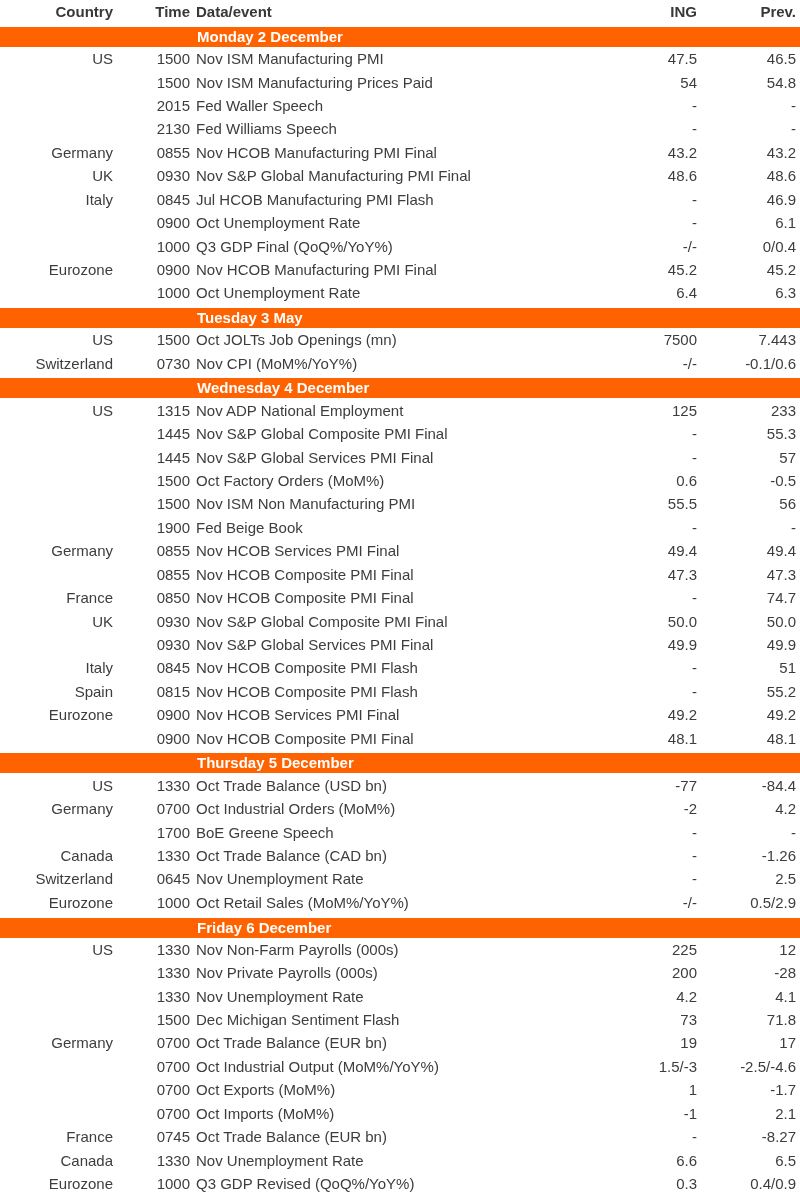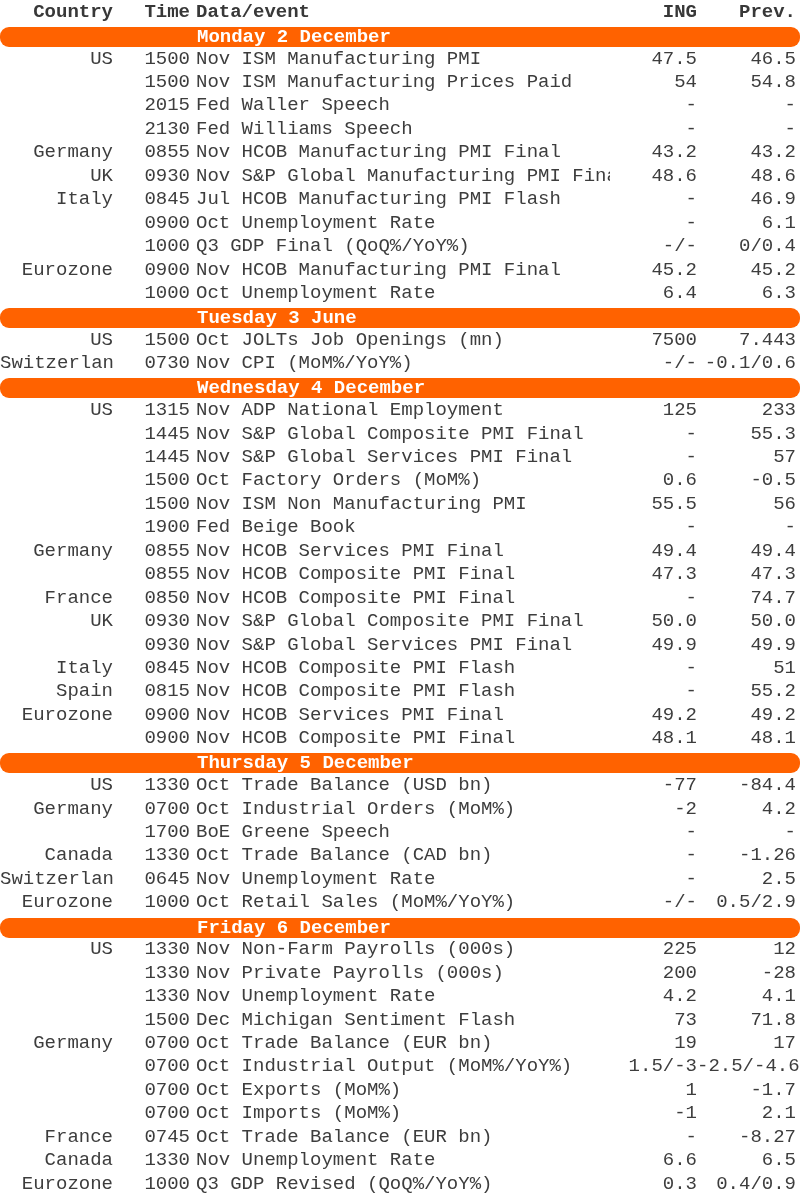--- a/index.html
+++ b/index.html
@@ -8,22 +8,22 @@
     height: 1196px;
     background: #ffffff;
     overflow: hidden;
     position: relative;
   }
   table.calendar {
     width: 800px;
     height: 1196px;
     border-collapse: collapse;
     table-layout: fixed;
-    font-family: Liberation Mono, monospace;
-    font-size: 19px;
+    font-family: Liberation Sans, sans-serif;
+    font-size: 15px;
     color: #3d3d3d;
   }
   tr { height: 23.45px; }
   th, td {
     padding: 0;
     margin: 0;
     white-space: nowrap;
     overflow: hidden;
     vertical-align: middle;
     font-weight: normal;
@@ -35,21 +35,20 @@
   .col-ing     { text-align: right; }
   .col-prev    { text-align: right; padding-right: 4px; }
   td.band-cell { vertical-align: bottom; }
   .band {
     height: 20px;
     line-height: 20px;
     background: #FF6200;
     color: #ffffff;
     font-weight: bold;
     padding-left: 197px;
-    border-radius: 9px;
   }
 </style>
 </head>
 <body>
 
 <div class="page">
   <table class="calendar">
     <colgroup>
       <col style="width:113px">
       <col style="width:77px">
@@ -155,21 +154,21 @@
   <tr>
     <td class="col-country"></td>
     <td class="col-time">1000</td>
     <td class="col-event">Oct Unemployment Rate</td>
     <td class="col-ing">6.4</td>
     <td class="col-prev">6.3</td>
   </tr>
 
   <tr class="band-row">
     <td class="band-cell" colspan="5">
-      <div class="band">Tuesday 3 June</div>
+      <div class="band">Tuesday 3 May</div>
     </td>
   </tr>
 
   <tr>
     <td class="col-country">US</td>
     <td class="col-time">1500</td>
     <td class="col-event">Oct JOLTs Job Openings (mn)</td>
     <td class="col-ing">7500</td>
     <td class="col-prev">7.443</td>
   </tr>

